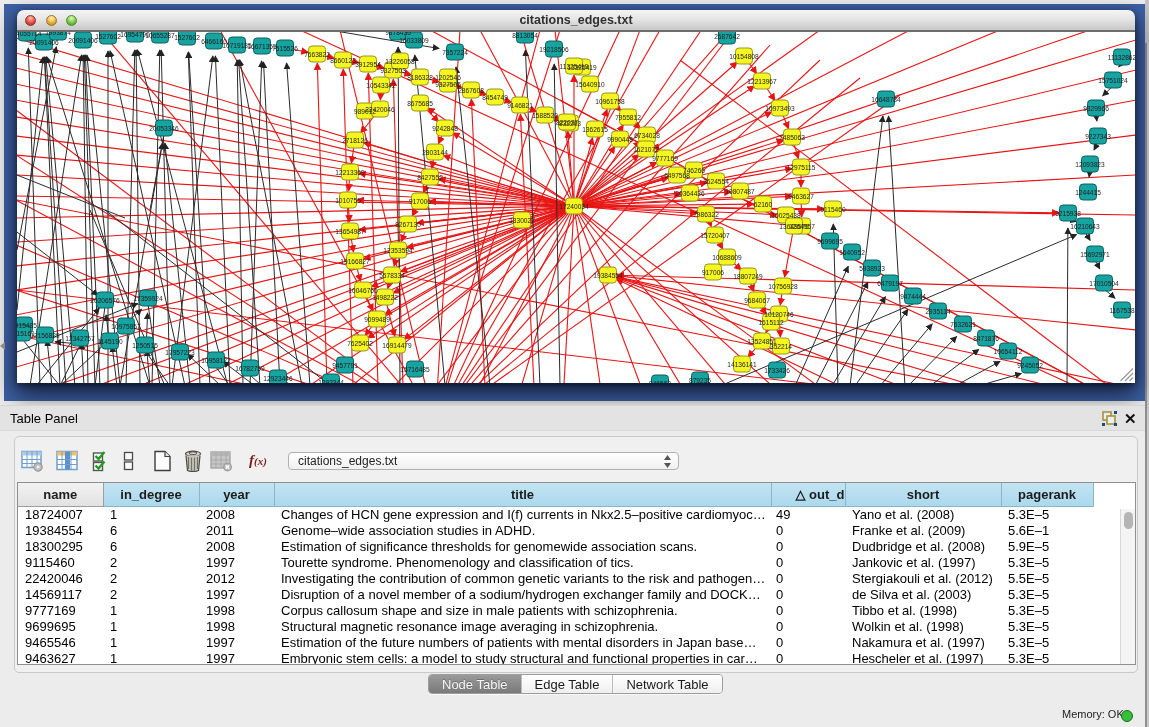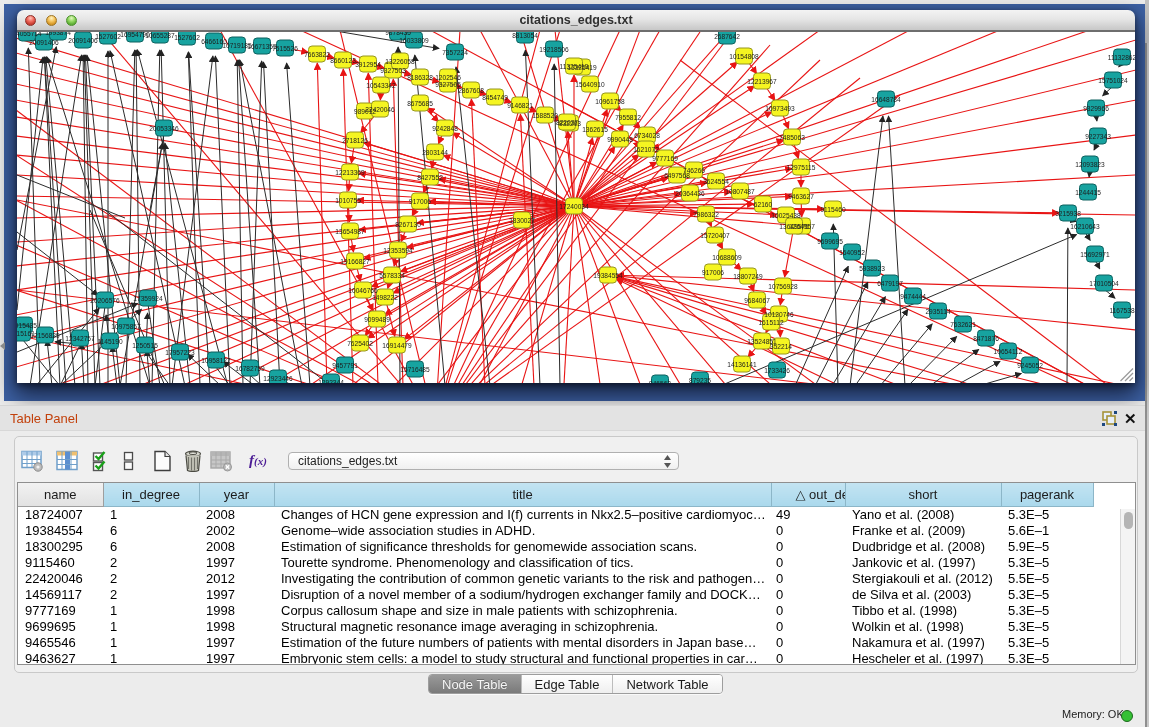--- a/index.html
+++ b/index.html
@@ -31,37 +31,37 @@
   border:0.5px solid #4b8f2d; }
 #canvas { position:absolute; left:0; top:22.5px; width:1118px; height:351px;
   background:#ffffff; overflow:hidden; }
 #lefttick { position:absolute; left:0px; top:342px; width:0; height:0;
   border-top:4px solid transparent; border-bottom:4px solid transparent;
   border-right:5px solid #8a8a8a; }
 
 
 #tpheader { position:absolute; left:0; top:405px; width:1145px; height:26px;
   background:#e3e3e3; border-top:1px solid #d5d5d5; border-bottom:1px solid #d8d8d8; }
-#tpheader .cap { position:absolute; left:10px; top:5px; font-size:13px; color:#c2410c; }
+#tpheader .cap { position:absolute; left:10px; top:5px; font-size:13px; color:#000000; }
 #floaticon { position:absolute; left:1102px; top:5px; width:16px; height:16px; }
 #closex { position:absolute; left:1124px; top:4px; font-size:15px; font-weight:bold; color:#111; }
 
 #container { position:absolute; left:14px; top:436px; width:1124px; height:237px;
   background:#f0f0f0; border:1px solid #c9c9c9; border-radius:5px; }
 
 .ticon { position:absolute; top:450px; width:23px; height:22px; }
 #dropdown { position:absolute; left:288px; top:452px; width:391px; height:18px;
   background:linear-gradient(180deg,#ffffff,#f0f0f0); border:1px solid #b0b0b0;
   border-radius:4px; font-size:12px; color:#222; line-height:16px; padding-left:9px; }
 #dropdown .arr { position:absolute; right:6px; top:2px; }
 
 #tablewrap { position:absolute; left:17px; top:482px; width:1119px; height:183px;
   border:1px solid #8f8f8f; background:#fff; overflow:hidden; }
 table { border-collapse:collapse; table-layout:fixed; width:1118px; font-size:13px; }
-th { height:23px; font-weight:normal; font-size:13px; color:#1c1c1c; text-align:center;
+th { height:23px; font-weight:bold; font-size:13px; color:#1c1c1c; text-align:center;
   background:linear-gradient(180deg,#c3e4f2,#aad8ec); border-right:1px solid #8cb6c8;
   border-bottom:1px solid #8cb6c8; overflow:hidden; white-space:nowrap; }
 th.c1 { background:linear-gradient(180deg,#f2f2f2,#e2e2e2); border-right:1px solid #9e9e9e;
   border-bottom:1px solid #9e9e9e; }
 th.c8 { background:#fff; border-right:none; border-bottom:none; }
 td { height:16px; padding:0 0 0 7px; white-space:nowrap; overflow:hidden; color:#000; }
 .c1 { width:85px; } .c2 { width:96px; } .c3 { width:75px;margin-top:15px; } .c4 { width:497px; }
 .c5 { width:74px;padding-left:24px; } td.c5 { padding-left:5px; } .c6 { width:156px; } .c7 { width:92px; } .c8 { width:43px; }
 #vscroll { position:absolute; left:1102px; top:26px; width:16px; height:157px;
   background:#f4f4f4; border-left:1px solid #d8d8d8; }
@@ -716,21 +716,21 @@
     <ellipse cx="11" cy="3.2" rx="4" ry="1.3" fill="#ebebe3" stroke="#4a4a42"></ellipse>
   </svg>
   <svg class="ticon" style="left:210px" viewBox="0 0 23 22">
     <rect x="1" y="2" width="19" height="16" fill="#c7c7c7" stroke="#a5a5a5" stroke-width="1.4"></rect>
     <rect x="1" y="2" width="19" height="4" fill="#b5b5b5"></rect>
     <path d="M1 10h19M1 14h19M6 2v16M11 2v16M16 2v16" stroke="#a9a9a9"></path>
     <circle cx="17.5" cy="17" r="4" fill="#bbb" stroke="#999"></circle>
     <path d="M15.8 15.3l3.4 3.4M19.2 15.3l-3.4 3.4" stroke="#fff" stroke-width="1.3"></path>
   </svg>
   <div style="position:absolute;left:249px;top:452px;font-size:15px;font-style:italic;
-       font-family:'Liberation Serif',serif;font-weight:bold;color:#4c1d95;">f<span style="font-size:11px;">(x)</span></div>
+       font-family:'Liberation Serif',serif;font-weight:bold;color:#7f1d1d;">f<span style="font-size:11px;">(x)</span></div>
 
   <div id="dropdown">citations_edges.txt<span class="arr"><svg width="9" height="13" viewBox="0 0 9 13">
           <path d="M4.5 0L8 5H1z" fill="#555"></path>
           <path d="M4.5 13L8 8H1z" fill="#555"></path>
         </svg></span></div>
 
   <div id="tablewrap">
     <table>
       <tbody>
           <tr>
@@ -749,21 +749,21 @@
             <td class="c3">2008</td>
             <td class="c4">Changes of HCN gene expression and I(f) currents in Nkx2.5–positive cardiomyoc…</td>
             <td class="c5">49</td>
             <td class="c6">Yano et al. (2008)</td>
             <td class="c7">5.3E–5</td>
             <td class="c8"></td>
           </tr>
 <tr>
             <td class="c1">19384554</td>
             <td class="c2">6</td>
-            <td class="c3">2002</td>
+            <td class="c3">2011</td>
             <td class="c4">Genome–wide association studies in ADHD.</td>
             <td class="c5">0</td>
             <td class="c6">Franke et al. (2009)</td>
             <td class="c7">5.6E–1</td>
             <td class="c8"></td>
           </tr>
 <tr>
             <td class="c1">18300295</td>
             <td class="c2">6</td>
             <td class="c3">2008</td>

